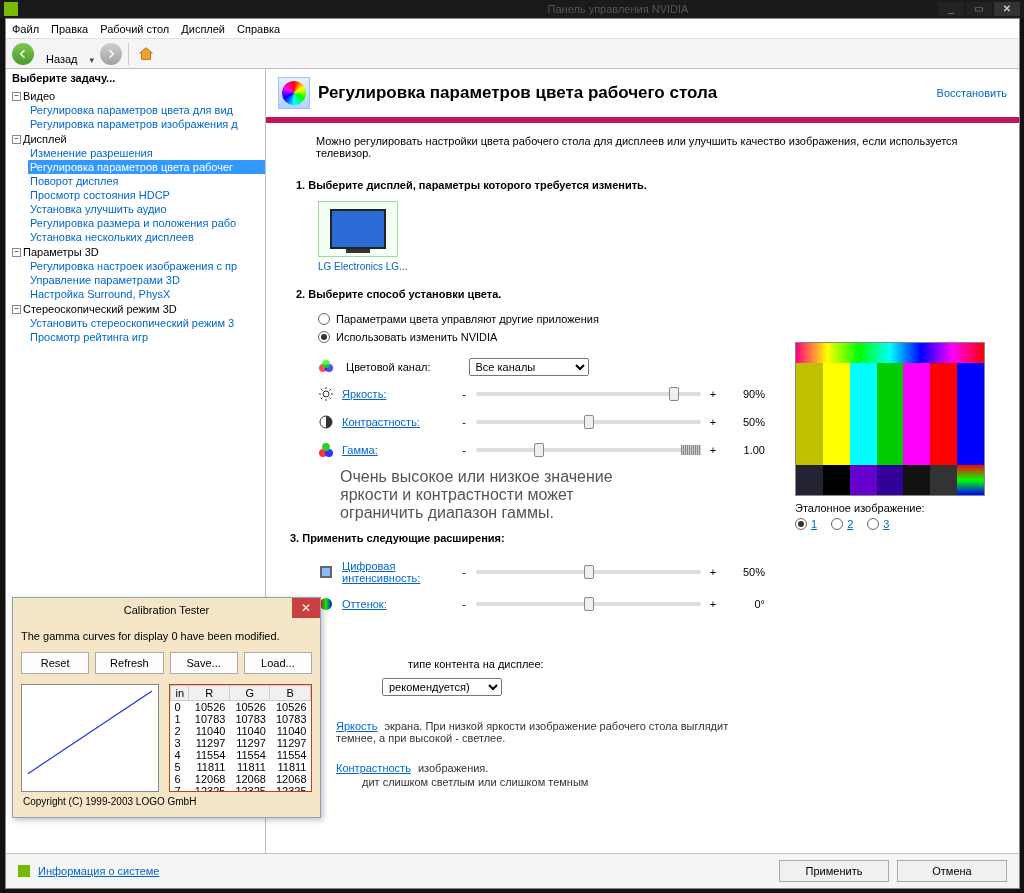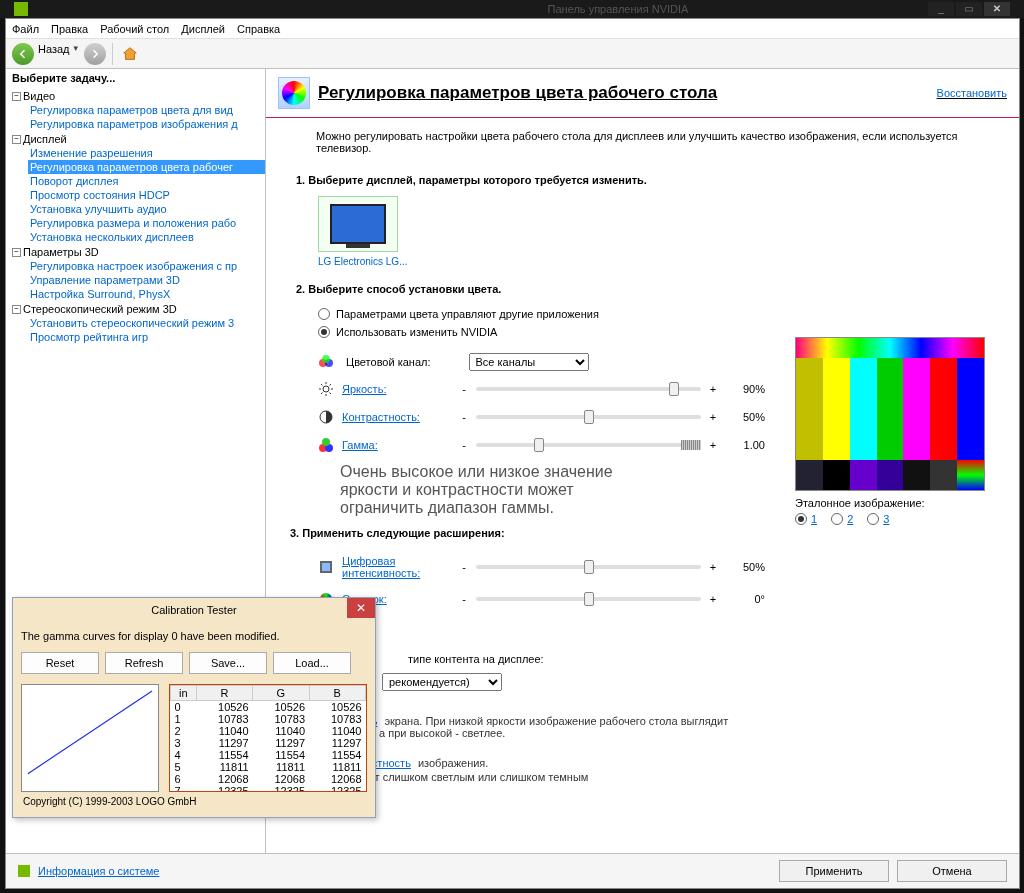--- a/index.html
+++ b/index.html
@@ -1,34 +1,34 @@
 <!DOCTYPE html>
 <html><head>
 <meta charset="utf-8">
 <style>
 * { box-sizing: border-box; margin: 0; padding: 0; font-family: Tahoma, Arial, sans-serif; font-size: 11px; }
 body { width: 1024px; height: 893px; background: #111; overflow: hidden; position: relative; color: #000; }
 
 
-.titlebar { height: 18px; background: #1a1a1a; display: flex; align-items: center; justify-content: space-between; padding: 0 14px; }
+.titlebar { height: 18px; background: #1a1a1a; display: flex; align-items: center; justify-content: space-between; padding: 0 4px; }
 .titlebar-left { display: flex; gap: 6px; align-items: center; }
 .titlebar-title { color: #555; font-size: 11px; margin-left: 280px; }
 .titlebar-buttons { display: flex; gap: 2px; }
 .titlebar-btn { width: 26px; height: 14px; background: #222; color: #888; text-align: center; line-height: 14px; font-size: 10px; }
 .titlebar-close { background: #333; color: #ccc; font-weight: bold; }
 
 .nv-icon { width: 14px; height: 14px; background: #76b900; display: inline-block; }
 
 .main-window { background: #fff; position: absolute; top: 18px; left: 5px; right: 4px; bottom: 4px; display: flex; flex-direction: column; border: 1px solid #888; }
 
 .menubar { height: 20px; padding: 2px 6px; display: flex; gap: 12px; align-items: center; border-bottom: 1px solid #e0e0e0; }
 .menubar span { color: #000; cursor: default; }
 
 .toolbar { height: 30px; padding: 2px 6px; display: flex; gap: 6px; align-items: center; border-bottom: 1px solid #c0c0c0; background: #f5f5f5; }
-.tb-back { display: flex; align-items: flex-start; gap: 4px; }
+.tb-back { display: flex; align-items: flex-end; gap: 12px; }
 .circle-btn { width: 22px; height: 22px; border-radius: 50%; display: flex; align-items: center; justify-content: center; color: #fff; font-size: 12px; }
 .green-circle { background: linear-gradient(#7ec850,#4d9a2a); }
 .grey-circle { background: linear-gradient(#d0d0d0,#a0a0a0); }
 .dd { font-size: 9px; color: #444; }
 .home-icon { width: 22px; height: 22px; display: flex; align-items: center; justify-content: center; }
 .home-icon svg { width: 18px; height: 18px; }
 
 .body-row { flex: 1; display: flex; min-height: 0; }
 
 
@@ -37,21 +37,21 @@
 .tree { flex: 1; overflow: hidden; padding: 2px 0 2px 4px; }
 .tree-group { margin-bottom: 1px; }
 .tree-toggle { color: #000; padding: 1px 2px; display: flex; align-items: center; gap: 2px; }
 .tree-toggle .box { width: 9px; height: 9px; border: 1px solid #888; display: inline-flex; align-items: center; justify-content: center; font-size: 8px; line-height: 1; background: #fff; }
 .tree-items { padding-left: 18px; }
 .tree-item { color: #0066cc; padding: 1px 2px; white-space: nowrap; overflow: hidden; cursor: pointer; }
 .tree-item.sel { background: #3399ff; color: #fff; }
 
 
 .content { flex: 1; display: flex; flex-direction: column; background: #fff; min-width: 0; overflow: hidden; }
-.page-header { display: flex; align-items: center; gap: 8px; padding: 8px 12px; border-bottom: 1px solid #be185d; text-decoration: underline; }
+.page-header { display: flex; align-items: center; gap: 8px; padding: 8px 12px; border-bottom: 6px solid #be185d; }
 .page-header .picon { width: 32px; height: 32px; background: linear-gradient(#e6f0ff,#b3d1ff); border: 1px solid #99c2ff; position: relative; }
 .page-header .picon:after { content: ""; position: absolute; left: 3px; top: 3px; width: 24px; height: 24px; background: conic-gradient(#f00,#ff0,#0f0,#0ff,#00f,#f0f,#f00); border-radius: 50%; }
 .page-title { font-size: 17px; font-weight: bold; flex: 1; }
 .restore-link { color: #0066cc; font-size: 11px; cursor: pointer; }
 
 .page-desc { padding: 12px 40px 12px 50px; }
 
 .section { padding: 8px 24px 8px 30px; }
 .section-title { font-weight: bold; margin-bottom: 10px; }
 
@@ -95,21 +95,21 @@
 .section-hints { padding-left: 40px; color: #333; }
 .section-hints .hl { color: #0066cc; text-decoration: underline; cursor: pointer; margin-right: 4px; }
 .hint-sub { padding: 2px 0 16px 26px; }
 
 .footer-bar { border-top: 1px solid #c0c0c0; padding: 6px 12px; display: flex; align-items: center; gap: 8px; background: #f5f5f5; }
 .footer-bar .spacer { flex: 1; }
 .footer-link { color: #0066cc; text-decoration: underline; cursor: pointer; }
 .footer-btn { width: 110px; height: 22px; background: #f0f0f0; border: 1px solid #aaa; }
 
 
-.calib-window { position: absolute; left: 12px; top: 597px; width: 364px; border: 1px solid #8fa3b8; background: #f5e6c8; box-shadow: 2px 2px 6px rgba(0,0,0,.25); z-index: 5; }
+.calib-window { position: absolute; left: 12px; top: 597px; width: 309px; border: 1px solid #8fa3b8; background: #f5e6c8; box-shadow: 2px 2px 6px rgba(0,0,0,.25); z-index: 5; }
 .calib-title { height: 24px; background: #f5e6c8; display: flex; align-items: center; justify-content: center; font-size: 12px; position: relative; }
 .calib-close { position: absolute; right: 0; top: 0; width: 28px; height: 20px; background: #c84040; color: #fff; text-align: center; line-height: 20px; font-size: 12px; cursor: pointer; }
 .calib-body { padding: 8px; background: #f5e6c8; }
 .calib-msg { margin-bottom: 10px; }
 .calib-btns { display: flex; gap: 6px; margin-bottom: 10px; }
 .calib-btns button { width: 78px; height: 22px; background: #fdfdfd; border: 1px solid #aaa; font-size: 11px; }
 .calib-row { display: flex; gap: 10px; }
 .calib-graph { width: 138px; height: 108px; background: #fff; border: 1px solid #888; position: relative; }
 .calib-graph svg { position: absolute; inset: 0; }
 .calib-table { flex: 1; border: 1px solid #c2410c; background: #fff; height: 108px; overflow: hidden; font-family: 'Courier New', monospace; font-size: 10px; }

